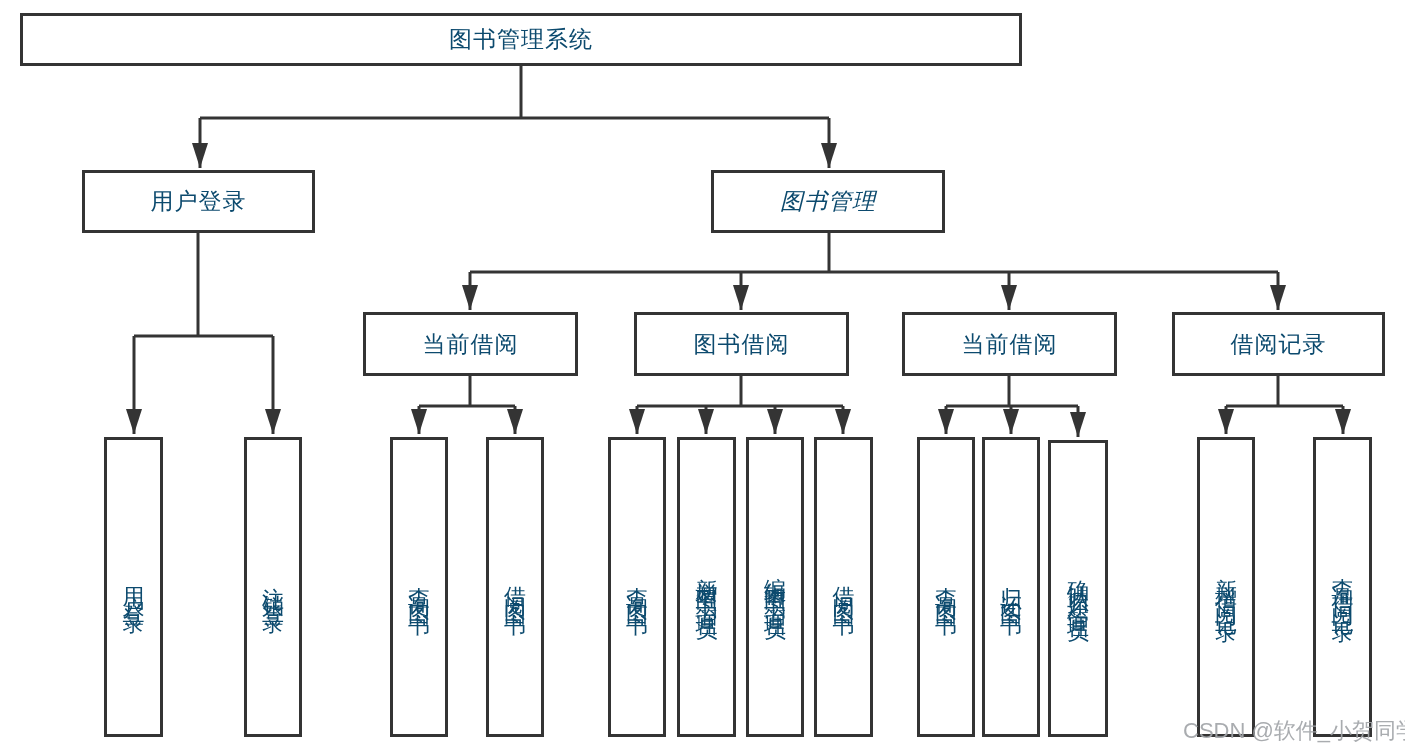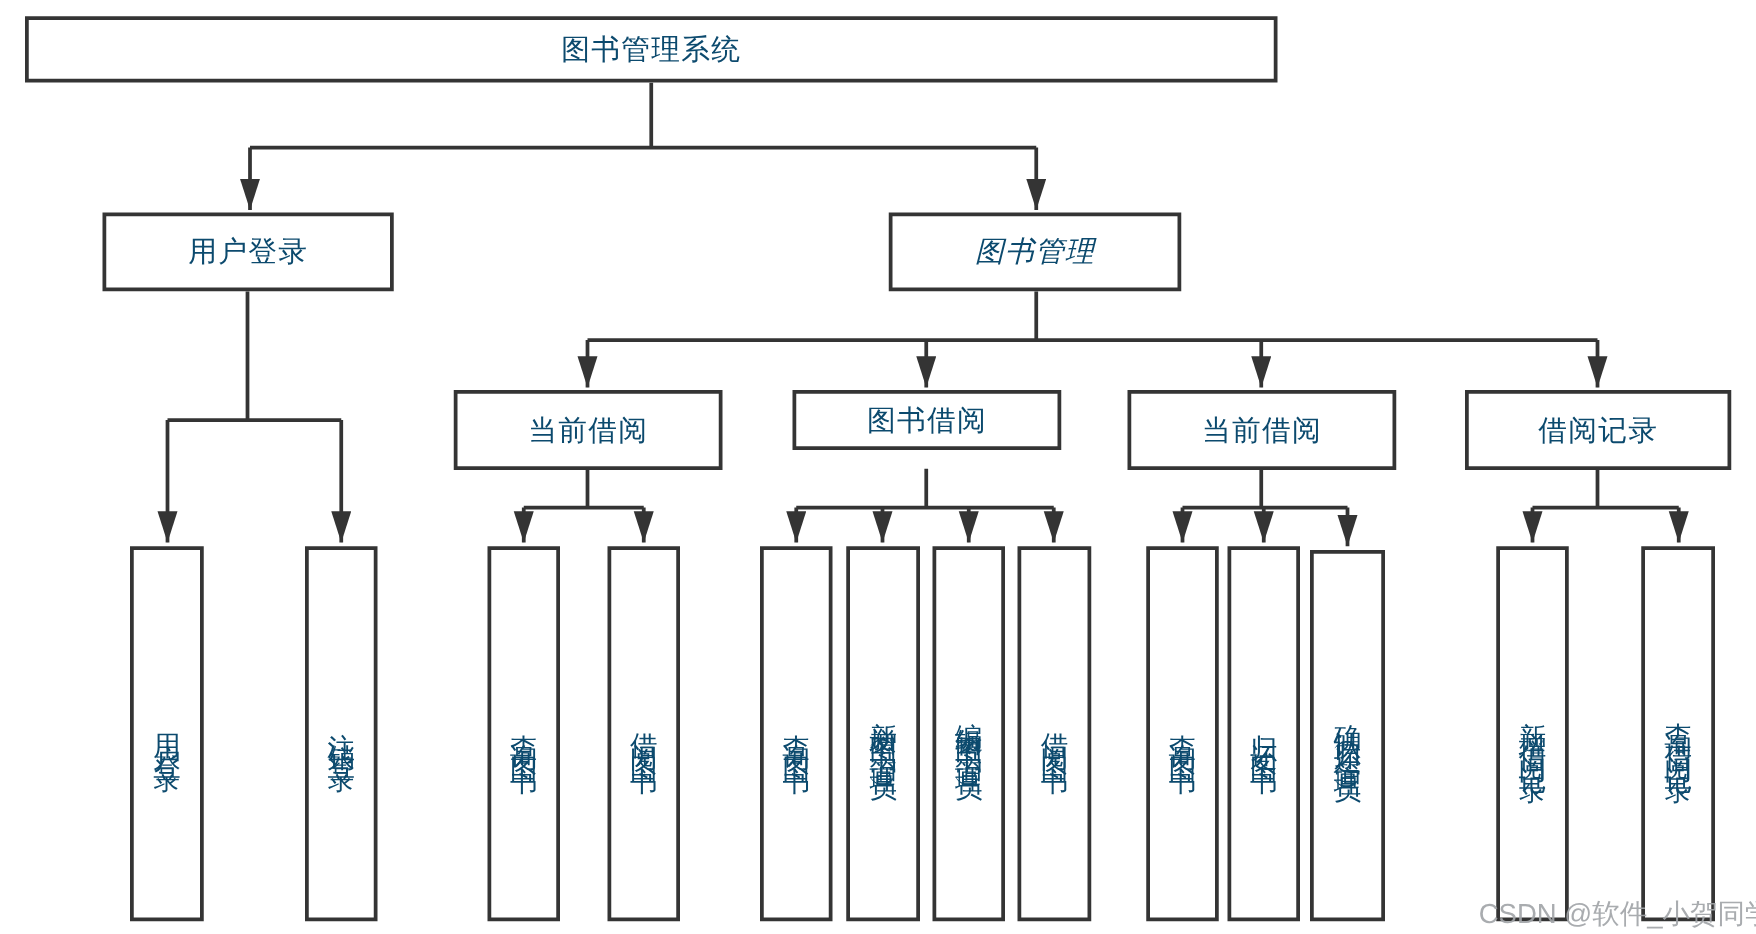--- a/index.html
+++ b/index.html
@@ -108,21 +108,21 @@
       <path d="M1343,406 L1343,434" marker-end="url(#arrow)"></path>
     </g>
   </svg>
 
   <div class="node" style="left:20px; top:13px; width:1002px; height:53px;">图书管理系统</div>
 
   <div class="node" style="left:82px; top:170px; width:233px; height:63px;">用户登录</div>
   <div class="node" style="left:711px; top:170px; width:234px; height:63px;font-style:italic;">图书管理</div>
 
   <div class="node" style="left:363px; top:312px; width:215px; height:64px;">当前借阅</div>
-  <div class="node" style="left:634px; top:312px; width:215px; height:48px;">图书借阅</div>
+  <div class="node" style="left:634px; top:312px; width:215px; height:64px;">图书借阅</div>
   <div class="node" style="left:902px; top:312px; width:215px; height:64px;">当前借阅</div>
   <div class="node" style="left:1172px; top:312px; width:213px; height:64px;">借阅记录</div>
 
   <div class="node vnode" style="left:104px; top:437px; width:59px; height:300px;">用户登录</div>
   <div class="node vnode" style="left:244px; top:437px; width:58px; height:300px;">注销登录</div>
 
   <div class="node vnode" style="left:390px; top:437px; width:58px; height:300px;">查询图书</div>
   <div class="node vnode" style="left:486px; top:437px; width:58px; height:300px;">借阅图书</div>
 
   <div class="node vnode" style="left:608px; top:437px; width:58px; height:300px;">查询图书</div>

